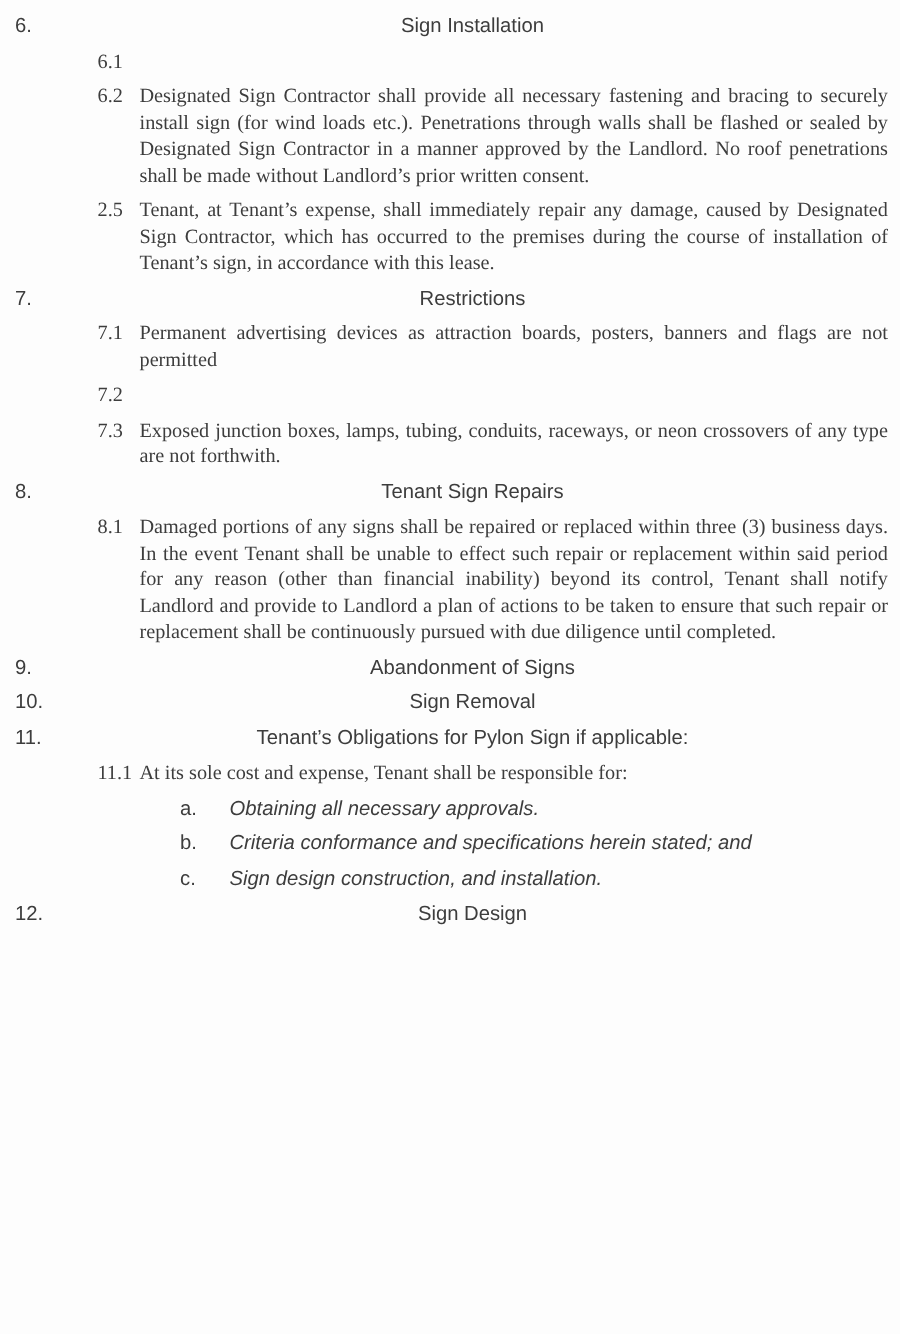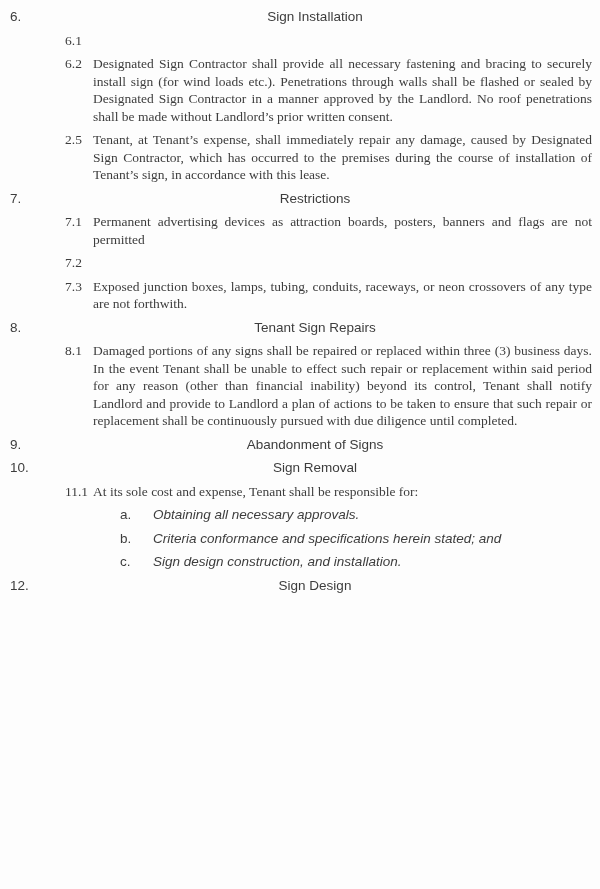--- a/index.html
+++ b/index.html
@@ -95,20 +95,24 @@
       <p class="clause-text">Damaged portions of any signs shall be repaired or replaced within three (3) business days. In the event Tenant shall be unable to effect such repair or replacement within said period for any reason (other than financial inability) beyond its control, Tenant shall notify Landlord and provide to Landlord a plan of actions to be taken to ensure that such repair or replacement shall be continuously pursued with due diligence until completed.</p>
     </div>
     <div class="section-heading">
       <span class="section-num">9.</span>
       <span class="section-title">Abandonment of Signs</span>
     </div>
     <div class="section-heading">
       <span class="section-num">10.</span>
       <span class="section-title">Sign Removal</span>
     </div>
+    <div class="section-heading">
+      <span class="section-num">11.</span>
+      <span class="section-title">Tenant’s Obligations for Pylon Sign if applicable:</span>
+    </div>
     <div class="clause">
       <span class="clause-num">11.1</span>
       <p class="clause-text">At its sole cost and expense, Tenant shall be responsible for:</p>
     </div>
     <div class="sub-clause">
       <span class="sub-clause-letter">a.</span>
       <p class="sub-clause-text">Obtaining all necessary approvals.</p>
     </div>
     <div class="sub-clause">
       <span class="sub-clause-letter">b.</span>

